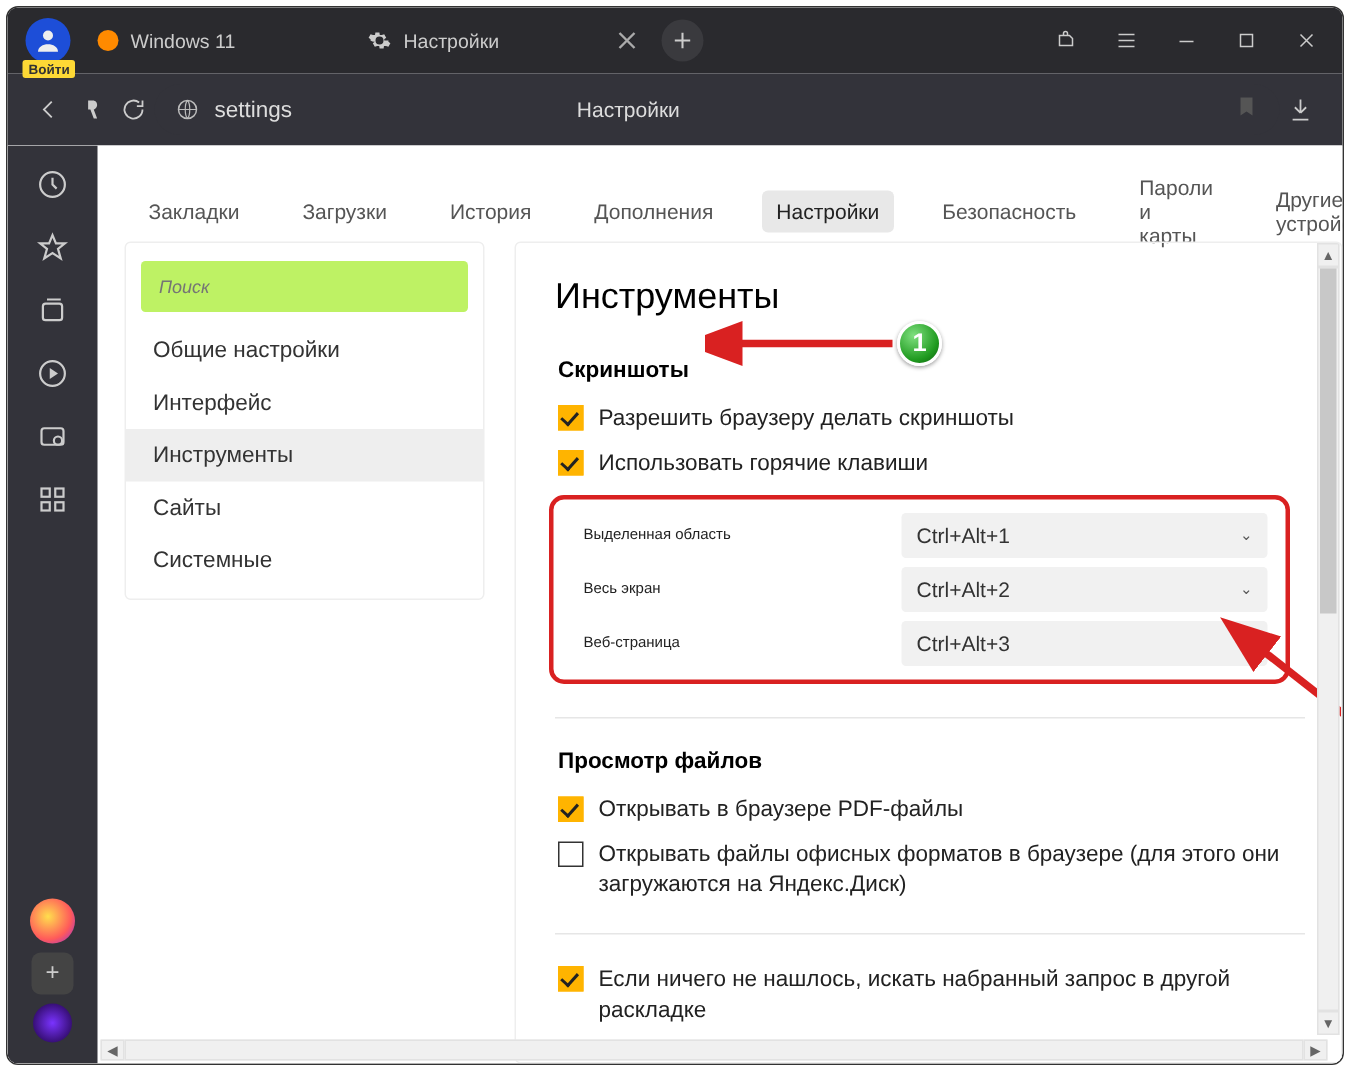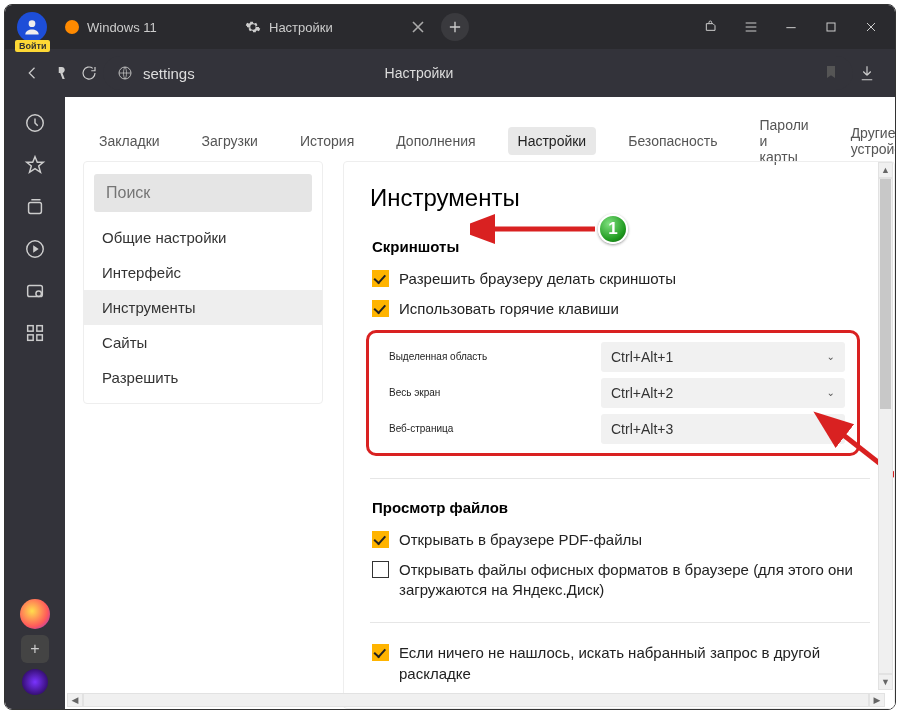--- a/index.html
+++ b/index.html
@@ -49,21 +49,21 @@
 .content { flex: 1; display: flex; flex-direction: column; overflow: hidden; }
 
 .topnav { height: 52px; display: flex; align-items: center; gap: 22px; padding: 0 24px; font-size: 14px; color: #555; border-bottom: 0; }
 .topnav .tn { cursor: pointer; padding: 6px 10px; border-radius: 4px; margin-top: 36px; }
 .topnav .tn.active { background: #e8e8e8; color: #222; }
 
 .main { flex: 1; display: flex; gap: 20px; padding: 12px 0 0 18px; overflow: hidden; }
 
 .sidebar { width: 240px; border: 1px solid #eee; border-radius: 4px; background: #fff; height: fit-content; padding: 8px 0; }
 .sidebar .search { margin: 4px 10px 8px 10px; }
-.sidebar .search input { width: 100%; border: none; background: #e5e5e5; border-radius: 3px; padding: 10px 12px; font-size: 16px; color: #666; outline: none; }
+.sidebar .search input { width: 100%; border: none; background: #bef264; border-radius: 3px; padding: 10px 12px; font-size: 12px; color: #666; font-style: italic; outline: none; }
 .sidebar .sb-item { padding: 9px 18px; font-size: 15px; color: #333; cursor: pointer; }
 .sidebar .sb-item.active { background: #eee; }
 
 .panel { flex: 1; border: 1px solid #eee; border-radius: 4px; padding: 22px 0 22px 26px; overflow: hidden; position: relative; }
 .panel h1 { font-size: 24px; font-weight: normal; margin-bottom: 26px; }
 .panel h3 { font-size: 15px; font-weight: bold; margin: 0 0 14px 2px; }
 
 .chk-row { display: flex; align-items: flex-start; gap: 10px; margin: 8px 0 10px 2px; font-size: 15px; color: #222; }
 .chk { width: 17px; height: 17px; border: 1.5px solid #333; display: flex; align-items: center; justify-content: center; flex-shrink: 0; margin-top: 1px; }
 .chk.checked { background: #ffb400; border-color: #ffb400; }
@@ -249,21 +249,21 @@
       </div>
 
       <div class="main">
 
         <div class="sidebar">
           <div class="search"><input placeholder="Поиск" style=""></div>
           <div class="sb-item">Общие настройки</div>
           <div class="sb-item">Интерфейс</div>
           <div class="sb-item active">Инструменты</div>
           <div class="sb-item">Сайты</div>
-          <div class="sb-item">Разрешить</div>
+          <div class="sb-item">Системные</div>
         </div>
 
         <div class="panel">
           <h1>Инструменты</h1>
 
           <h3>Скриншоты</h3>
           <div class="chk-row">
             <span class="chk checked"></span>
             <span class="chk-label">Разрешить браузеру делать скриншоты</span>
           </div>

